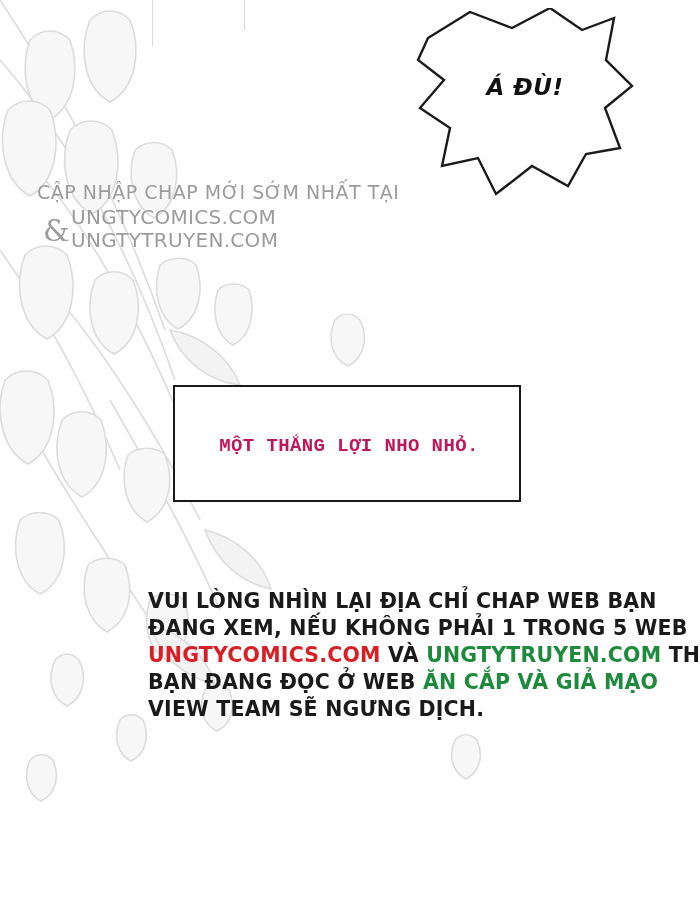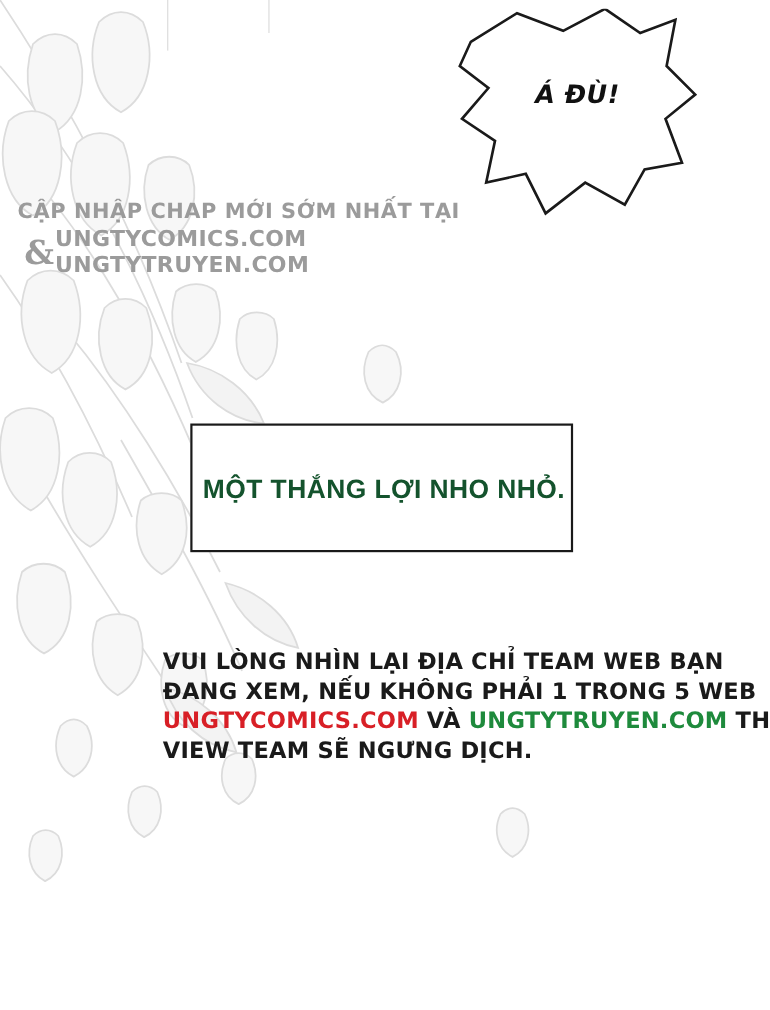--- a/index.html
+++ b/index.html
@@ -53,26 +53,26 @@
     font-weight: bold;
     font-style: italic;
     font-size: 23px;
     color: #111111;
     letter-spacing: 0.5px;
   }
 
   
   .watermark {
     position: absolute;
-    left: 16px;
+    left: 37px;
     top: 182px;
     width: 350px;
     color: #9b9b9b;
     font-family: "DejaVu Sans", sans-serif;
-    font-weight: bold;
+    font-weight: normal;
     line-height: 1.08;
     text-shadow: 0 0 1px rgba(255,255,255,0.9);
   }
   .watermark .wm-line1 {
     font-size: 19px;
     letter-spacing: 0.5px;
     white-space: nowrap;
   }
   .watermark .wm-sites {
     margin-top: 3px;
@@ -103,24 +103,24 @@
   }
   .speech-box-text {
     position: absolute;
     left: 0;
     top: 0;
     width: 348px;
     height: 117px;
     display: flex;
     align-items: center;
     justify-content: center;
-    font-family: Liberation Sans, sans-serif;
+    font-family: Liberation Mono, monospace;
     font-weight: bold;
-    font-size: 24px;
-    color: #14532d;
+    font-size: 19px;
+    color: #be185d;
     letter-spacing: 0.4px;
   }
 
   
   .notice {
     position: absolute;
     left: 148px;
     top: 588px;
     width: 460px;
     font-family: "DejaVu Sans", sans-serif;
@@ -199,19 +199,20 @@
       <div>UNGTYCOMICS.COM</div>
       <div>UNGTYTRUYEN.COM</div>
     </div>
   </div>
 
   <div class="speech-box">
     <div class="speech-box-text">MỘT THẮNG LỢI NHO NHỎ.</div>
   </div>
 
   <div class="notice">
-    <div>VUI LÒNG NHÌN LẠI ĐỊA CHỈ TEAM WEB BẠN</div>
+    <div>VUI LÒNG NHÌN LẠI ĐỊA CHỈ CHAP WEB BẠN</div>
     <div>ĐANG XEM, NẾU KHÔNG PHẢI 1 TRONG 5 WEB</div>
     <div><span class="red">UNGTYCOMICS.COM</span><span> VÀ </span><span class="green">UNGTYTRUYEN.COM</span><span> THÌ</span></div>
+    <div><span>BẠN ĐANG ĐỌC Ở WEB </span><span class="green">ĂN CẮP VÀ GIẢ MẠO</span></div>
     <div>VIEW TEAM SẼ NGƯNG DỊCH.</div>
   </div>
 
 </div>
 
 </body></html>

